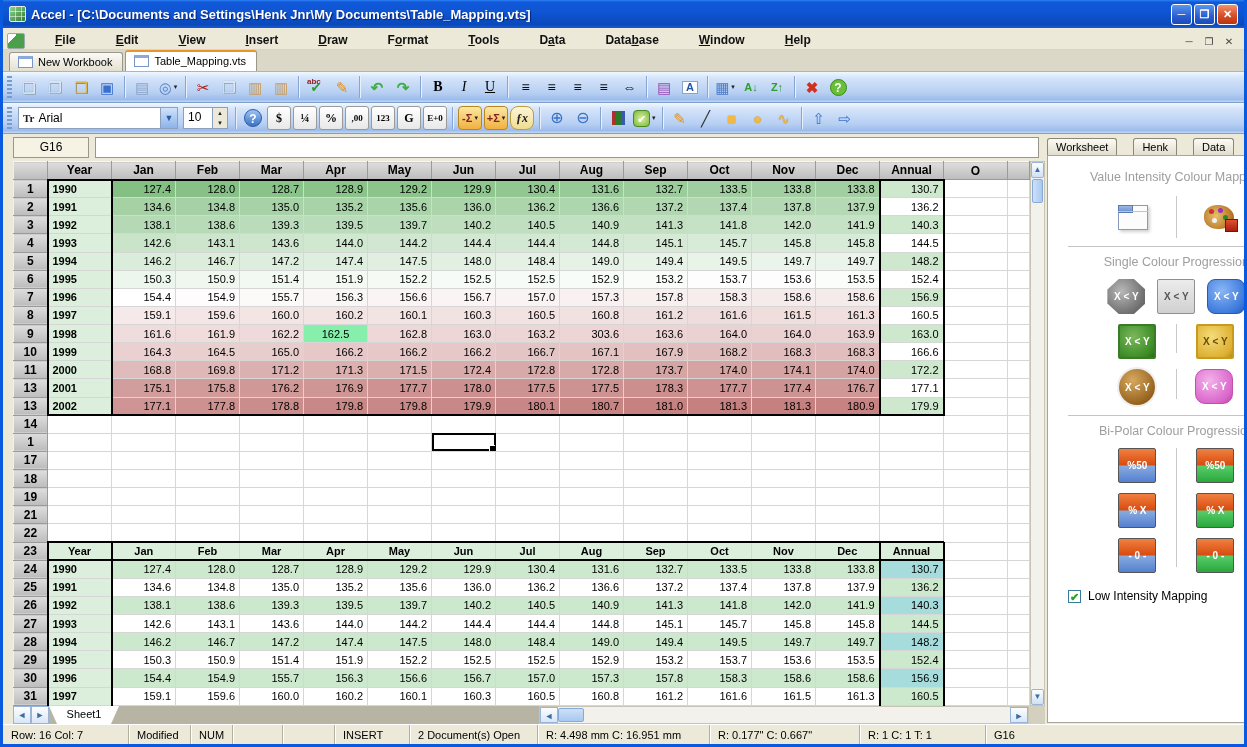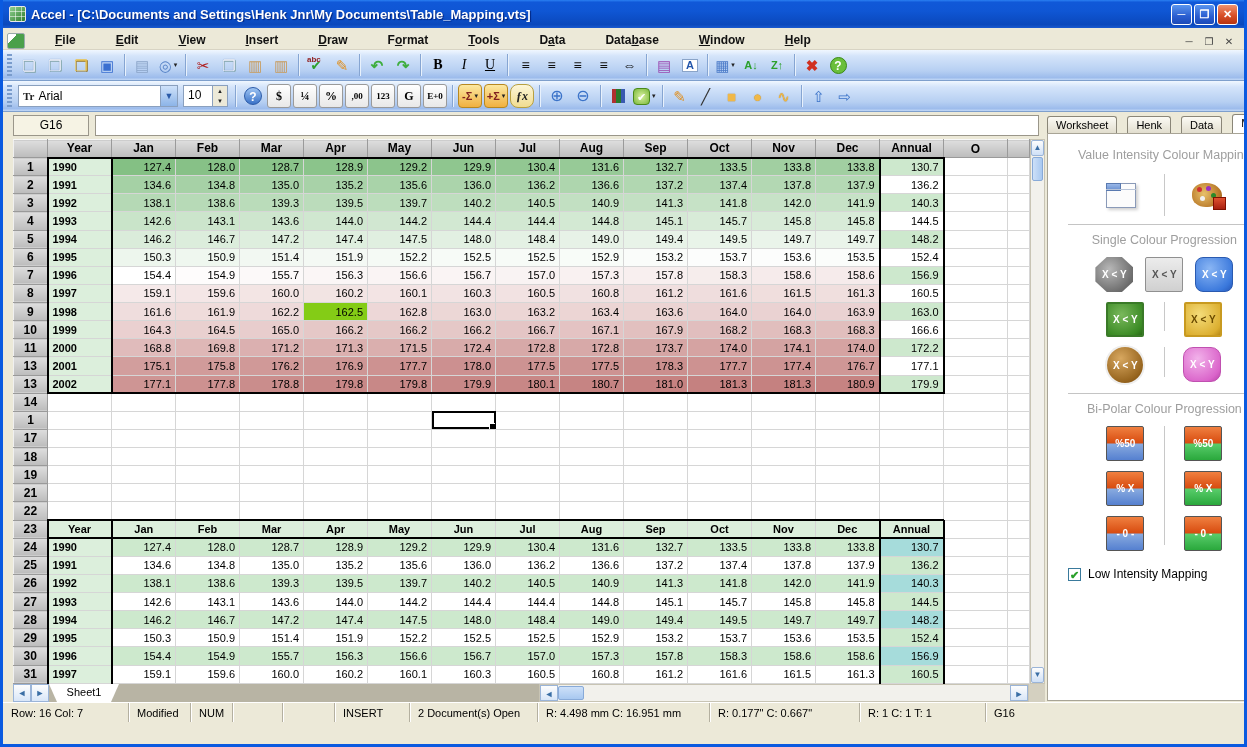--- a/index.html
+++ b/index.html
@@ -131,21 +131,21 @@
   .hfill { width:420px; }
   .hbar { flex:1; display:flex; background:#f2f1ec; border:1px solid #c8c4b4; }
   .hthumb { width:26px; margin:1px 0; background:linear-gradient(#cde0f8,#a8c8f0); border:1px solid #88aad8; border-radius:2px; }
   .htrack { flex:1; }
   .corner-box { width:16px; background:#d4d0c0; }
 
   
   .panelside { flex:1; padding:2px 3px 0 4px; }
   .paneltabs { display:flex; height:20px; align-items:flex-end; }
   .ptab { font-size:11px; padding:2px 8px; background:linear-gradient(#fbfaf4,#e0dccc); border:1px solid #8a8678;
-    border-bottom:none; border-radius:3px 3px 0 0; margin-right:10px; height:18px; }
+    border-bottom:none; border-radius:3px 3px 0 0; margin-right:16px; height:18px; }
   .ptab.active { background:#fff; height:20px; font-weight:normal; border-bottom:1px solid #fff; }
   .panelbody { background:#fff; border:1px solid #a8a496; height:568px; margin-top:-1px; padding:4px 6px; position:relative; font-size:12px; }
   .pclose { position:absolute; top:4px; right:8px; font-size:12px; font-weight:bold; color:#222; cursor:default; }
   .ptitle { text-align:center; color:#9e9e9e; margin-top:10px; font-size:12.5px; }
   .iconrow { display:flex; justify-content:center; gap:46px; margin:14px 0 10px; position:relative; }
   .iconrow::before { content:""; position:absolute; left:50%; top:-2px; bottom:-2px; width:1px; background:#c8c8c8; }
   .pibtn { width:40px; height:38px; display:flex; align-items:center; justify-content:center; border:1px solid transparent; border-radius:3px; }
   .ic-window { width:30px; height:25px; background:#fcfcfc; border:1px solid #8a9ab8; box-shadow:2px 2px 3px #d0d0d0; position:relative; }
   .ic-window::before { content:""; position:absolute; top:-1px; left:-1px; width:13px; height:6px; background:linear-gradient(#9ab8e8,#6a90d0); border:1px solid #5a7ab0; }
   .ic-window::after { content:""; position:absolute; top:5px; left:-1px; right:-1px; height:1px; background:#b8c4d8; }
@@ -209,20 +209,30 @@
         <span class="menu-item"><u>W</u>indow</span>
         <span class="menu-item"><u>H</u>elp</span>
       </span>
     <span class="doc-ctrls">
       <span class="dcb">─</span>
       <span class="dcb">❐</span>
       <span class="dcb">✕</span>
     </span>
   </div>
 
+  <div class="tabsrow">
+      <span class="wtab">
+        <span class="tabicon"></span>
+        <span>New Workbook</span>
+      </span>
+      <span class="wtab active">
+        <span class="tabicon"></span>
+        <span>Table_Mapping.vts</span>
+      </span>
+    </div>
 
   <div class="toolbar">
     <span class="grip"></span>
     <span id="tb1" style="display:flex;align-items:center;">
         <span class="tbtn i-white">
           <span class="glyph">❏</span>
         </span>
         <span class="tbtn i-white">
           <span class="glyph">❐</span>
         </span>
@@ -614,25 +624,25 @@
                 <td class="bL bR" style="background: rgb(255, 255, 255);">160.5</td>
                 <td></td>
                 <td></td>
               </tr>
               <tr>
                 <th>9</th>
                 <td class="ycell bL" style="background: rgb(220, 239, 220);">1998</td>
                 <td class="bL" style="background: rgb(239, 221, 221);">161.6</td>
                 <td style="background: rgb(239, 220, 219);">161.9</td>
                 <td style="background: rgb(238, 218, 218);">162.2</td>
-                <td style="background: #84cc16;">162.5</td>
+                <td style="background: #86efac; text-align: center;">162.5</td>
                 <td style="background: rgb(237, 215, 215);">162.8</td>
                 <td style="background: rgb(236, 215, 214);">163.0</td>
                 <td style="background: rgb(236, 214, 213);">163.2</td>
-                <td style="background: rgb(236, 213, 212);">163.4</td>
+                <td style="background: rgb(236, 213, 212);">303.6</td>
                 <td style="background: rgb(235, 212, 211);">163.6</td>
                 <td style="background: rgb(234, 210, 210);">164.0</td>
                 <td style="background: rgb(234, 210, 210);">164.0</td>
                 <td style="background: rgb(234, 210, 210);">163.9</td>
                 <td class="bL bR" style="background: rgb(205, 232, 205);">163.0</td>
                 <td></td>
                 <td></td>
               </tr>
               <tr>
                 <th>10</th>

